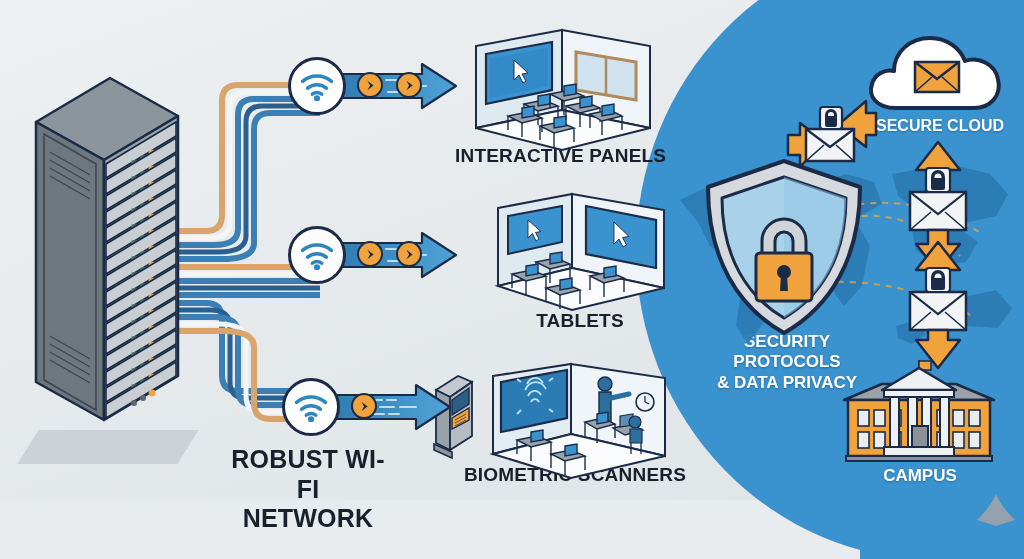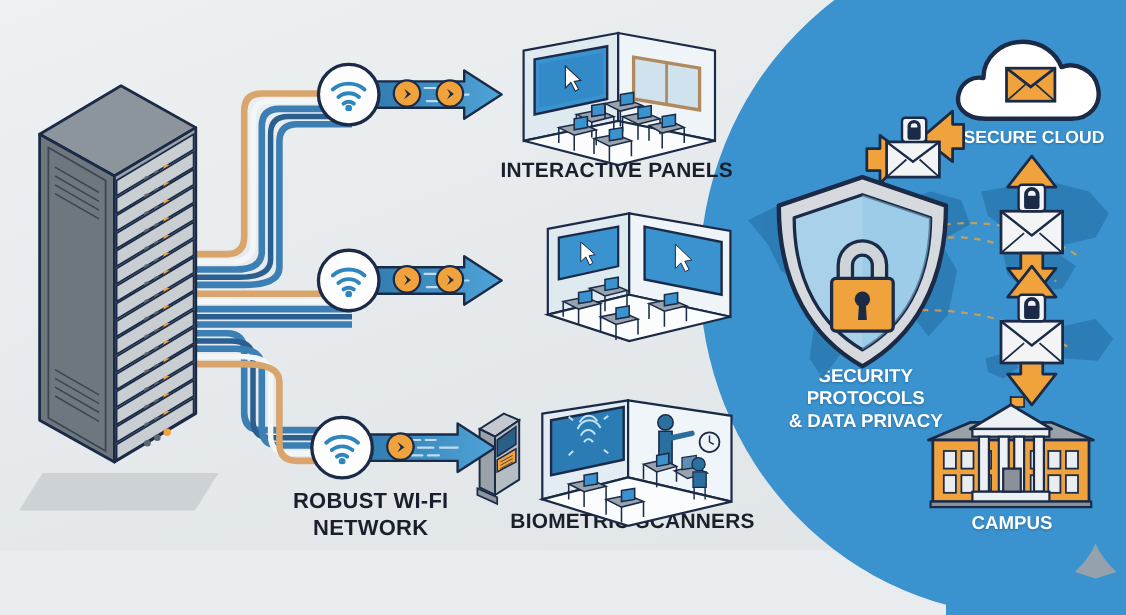--- a/index.html
+++ b/index.html
@@ -584,20 +584,21 @@
         </g>
       <g>
           <polygon points="100,84 120,80 134,86 114,91" fill="#99a3ad"></polygon>
           <line x1="100" y1="84" x2="100" y2="98"></line>
           <line x1="134" y1="86" x2="134" y2="100"></line>
           <line x1="114" y1="91" x2="114" y2="105"></line>
         <polygon points="114,76 126,74 126,84 114,86" fill="#3a92ce"></polygon>
         </g>
     </g>
   </svg>
+  <div class="label-dark" style="left:490px; top:310px; width:180px; font-size:19px; text-align:center;">TABLETS</div>
 
   <svg class="room" style="left:428px; top:370px; width:52px; height:90px; z-index:3;" viewBox="0 0 52 90">
     <polygon points="8,20 30,6 44,12 22,27" fill="#c3c9ce" stroke="#1b2b47" stroke-width="1.8"></polygon>
     <polygon points="8,20 22,27 22,80 8,73" fill="#9aa2a9" stroke="#1b2b47" stroke-width="1.8"></polygon>
     <polygon points="22,27 44,12 44,66 22,80" fill="#b5bcc2" stroke="#1b2b47" stroke-width="1.8"></polygon>
     <polygon points="24,30 41,18 41,34 24,45" fill="#2c5f86" stroke="#1b2b47" stroke-width="1.4"></polygon>
     <polygon points="24,48 41,38 41,50 24,59" fill="#f0a23c" stroke="#1b2b47" stroke-width="1.4"></polygon>
     <g stroke="#1b2b47" stroke-width=".7">
       <line x1="27" y1="50" x2="38" y2="44"></line>
         <line x1="27" y1="53" x2="38" y2="47"></line>
@@ -662,20 +663,20 @@
           <line x1="64" y1="92" x2="64" y2="106"></line>
           <line x1="98" y1="94" x2="98" y2="108"></line>
           <line x1="78" y1="99" x2="78" y2="113"></line>
         <polygon points="78,84 90,82 90,92 78,94" fill="#3a92ce"></polygon>
         </g>
     </g>
   </svg>
   <div class="label-dark" style="left:450px; top:464px; width:250px; font-size:19px; text-align:center;">BIOMETRIC SCANNERS</div>
 
 
-  <div class="label-dark" style="left:257px; top:445px; width:160px; font-size:20px; text-align:center;">ROBUST WI-FI
+  <div class="label-dark" style="left:228px; top:445px; width:160px; font-size:25px; text-align:center;">ROBUST WI-FI
 NETWORK</div>
 
   <svg class="pennant" viewBox="0 0 42 46">
     <path d="M21 2 C26 14 34 22 40 28 L21 34 L2 28 C8 22 16 14 21 2 Z" fill="#9aa2aa" opacity=".95"></path>
   </svg>
 
 </div>
 
 </body></html>

